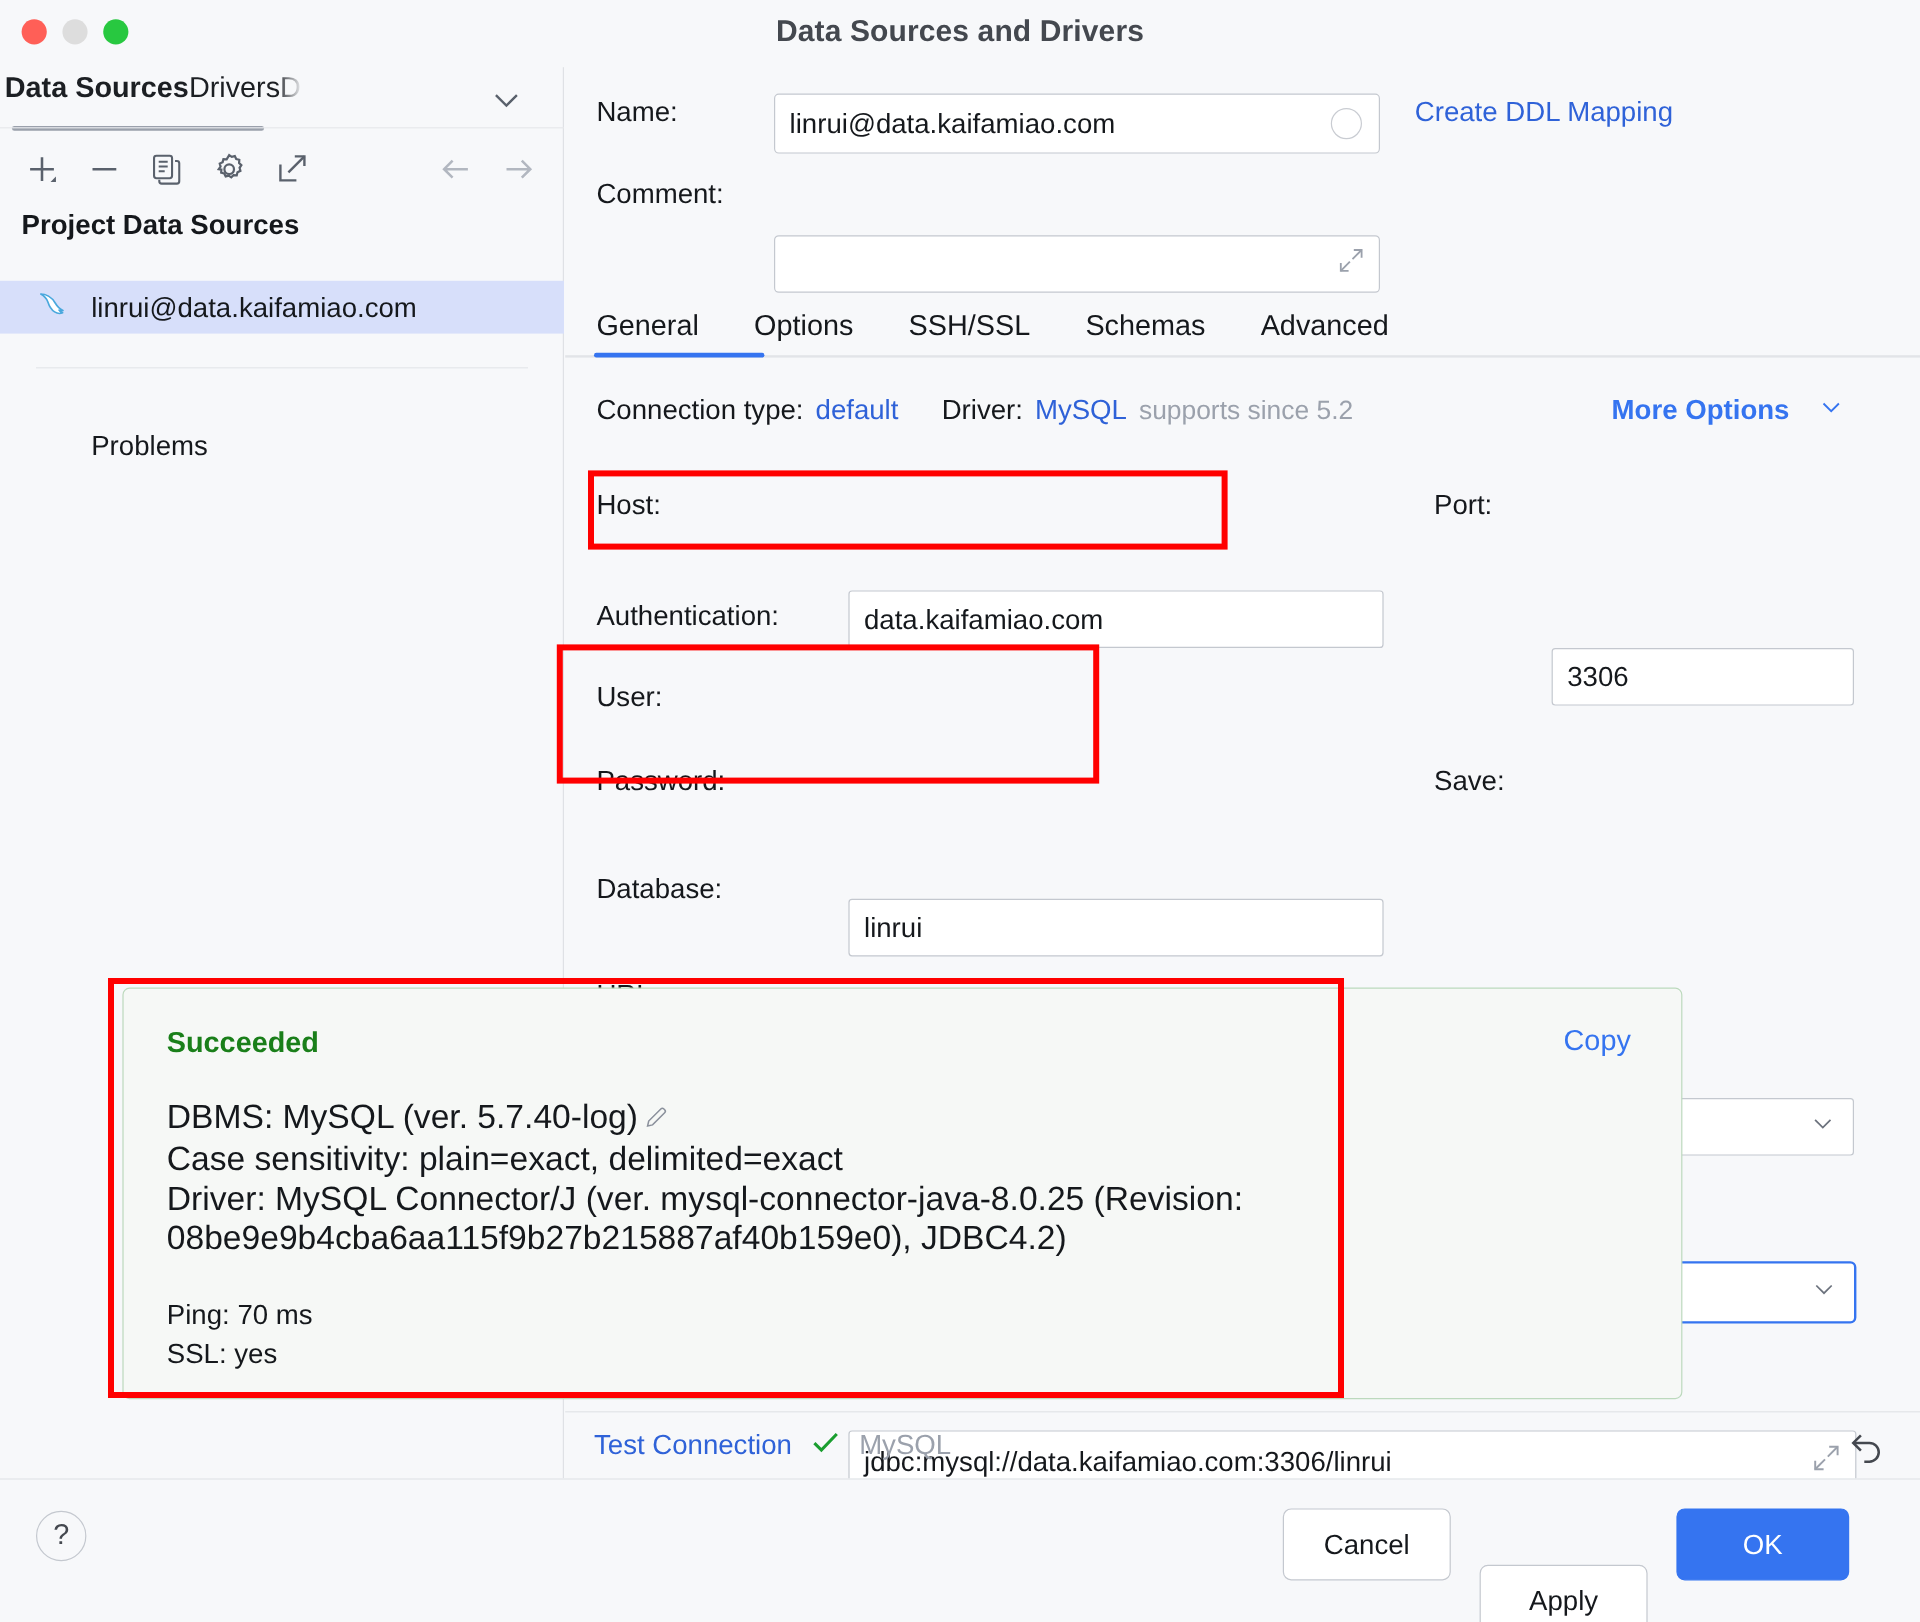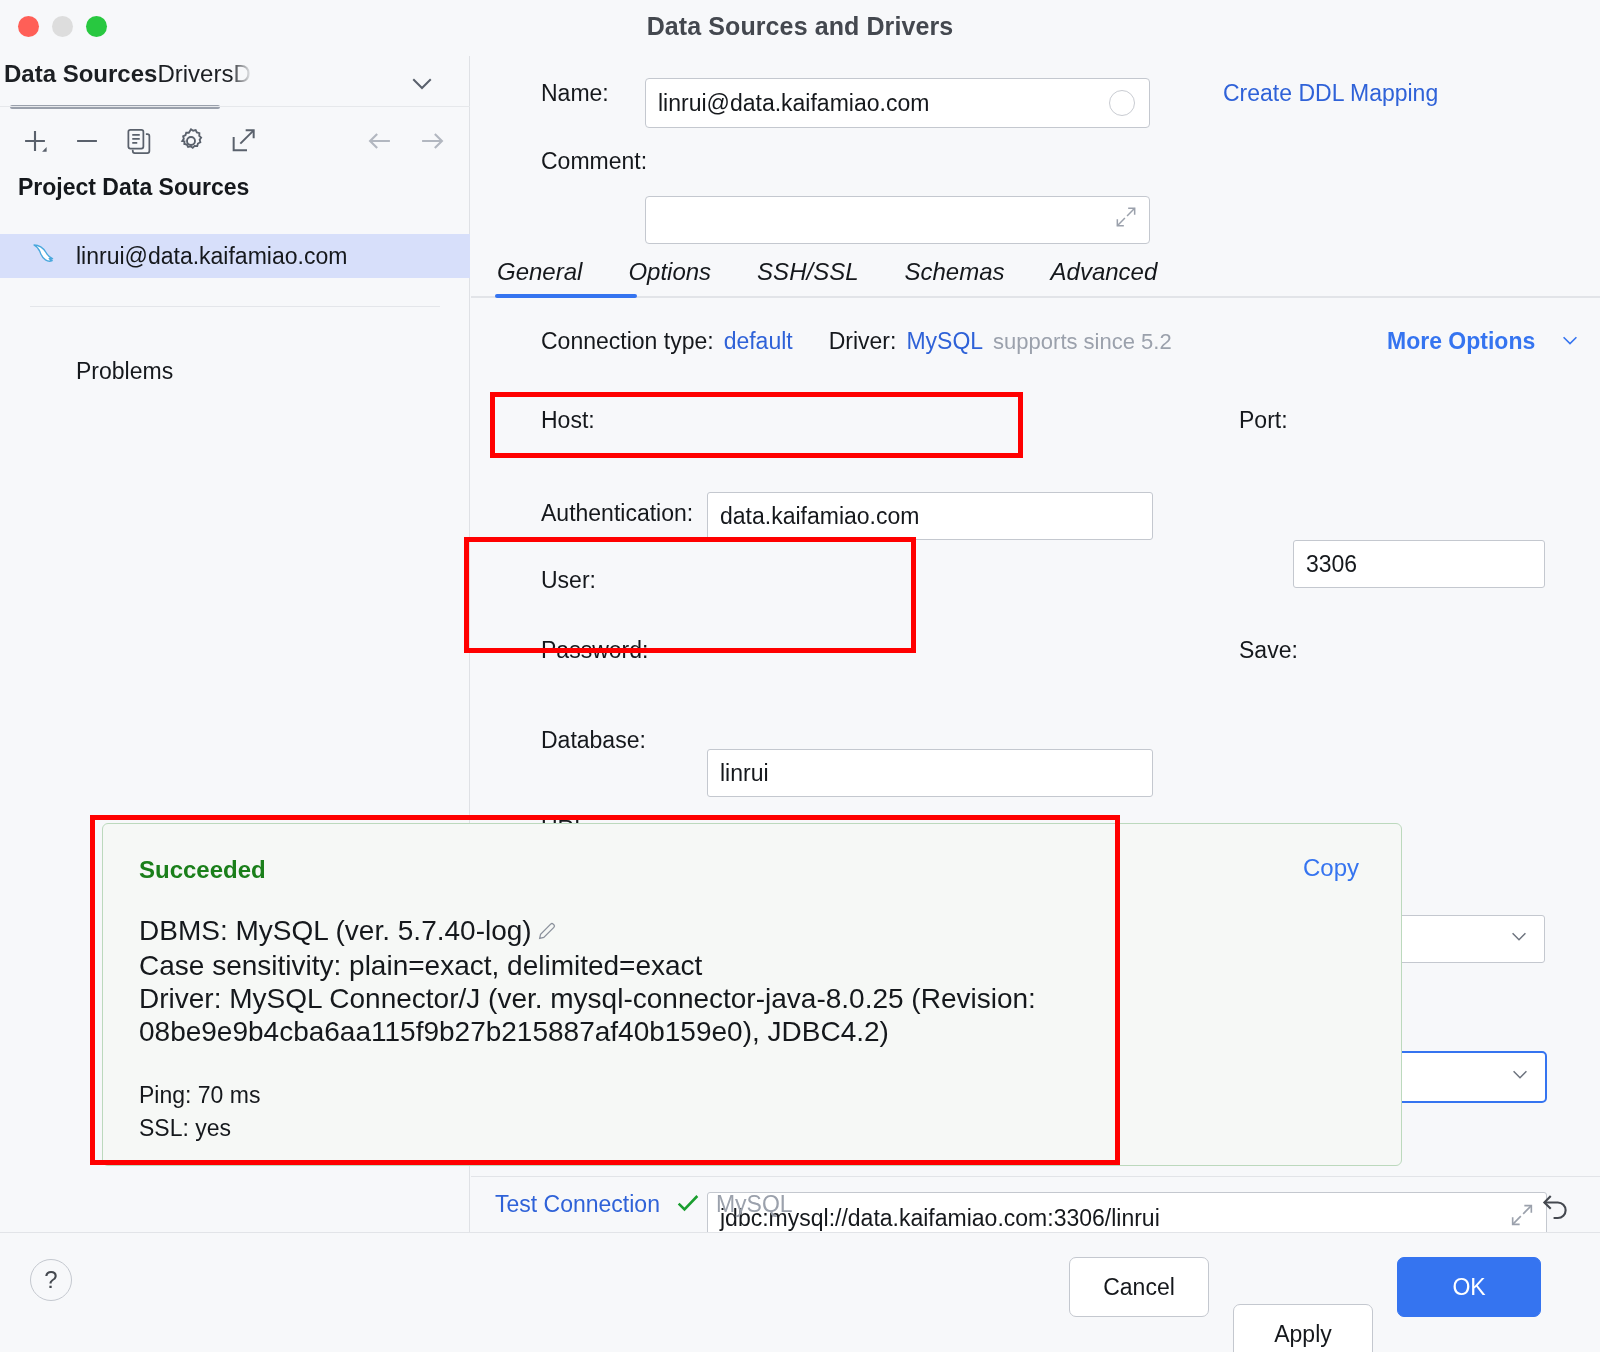--- a/index.html
+++ b/index.html
@@ -96,21 +96,21 @@
   .problems {
     position: absolute; top: 302px; left: 76px;
     font-size: 23px; color: #15181c;
   }
 
   
   .content {
     position: absolute; top: 56px; left: 471px; width: 1129px; height: 1176px;
     background: #f7f8fa;
   }
-  .frow { position: absolute; display: flex; align-items: center; margin-left: 44px; }
+  .frow { position: absolute; display: flex; align-items: center; }
   .flabel { font-size: 23px; color: #15181c; }
 
   .field {
     background: #ffffff;
     border: 1px solid #c4c8cf;
     border-radius: 4px;
     font-size: 23px; color: #15181c;
     display: flex; align-items: center;
     padding: 0 12px;
     position: relative;
@@ -137,21 +137,21 @@
   }
   .link { color: #2f62d8; font-size: 23px; cursor: pointer; }
   .link.blue2 { color: #3574f0; }
   .muted { color: #9ba1ac; font-size: 22px; }
 
   
   .dtabs {
     position: absolute; top: 186px; left: 26px; width: 1100px; height: 60px;
     display: flex; align-items: center; gap: 46px;
   }
-  .dtab { font-size: 24px; color: #15181c; font-style: italic; }
+  .dtab { font-size: 24px; color: #15181c; }
   .dtabs-underline-track {
     position: absolute; top: 240px; left: 0; width: 1129px; height: 2px;
     background: #e2e4e8;
   }
   .dtab-active-bar {
     position: absolute; top: 238px; left: 24px; width: 142px; height: 4px;
     background: #3574f0; border-radius: 2px;
   }
 
   .text-caret {

